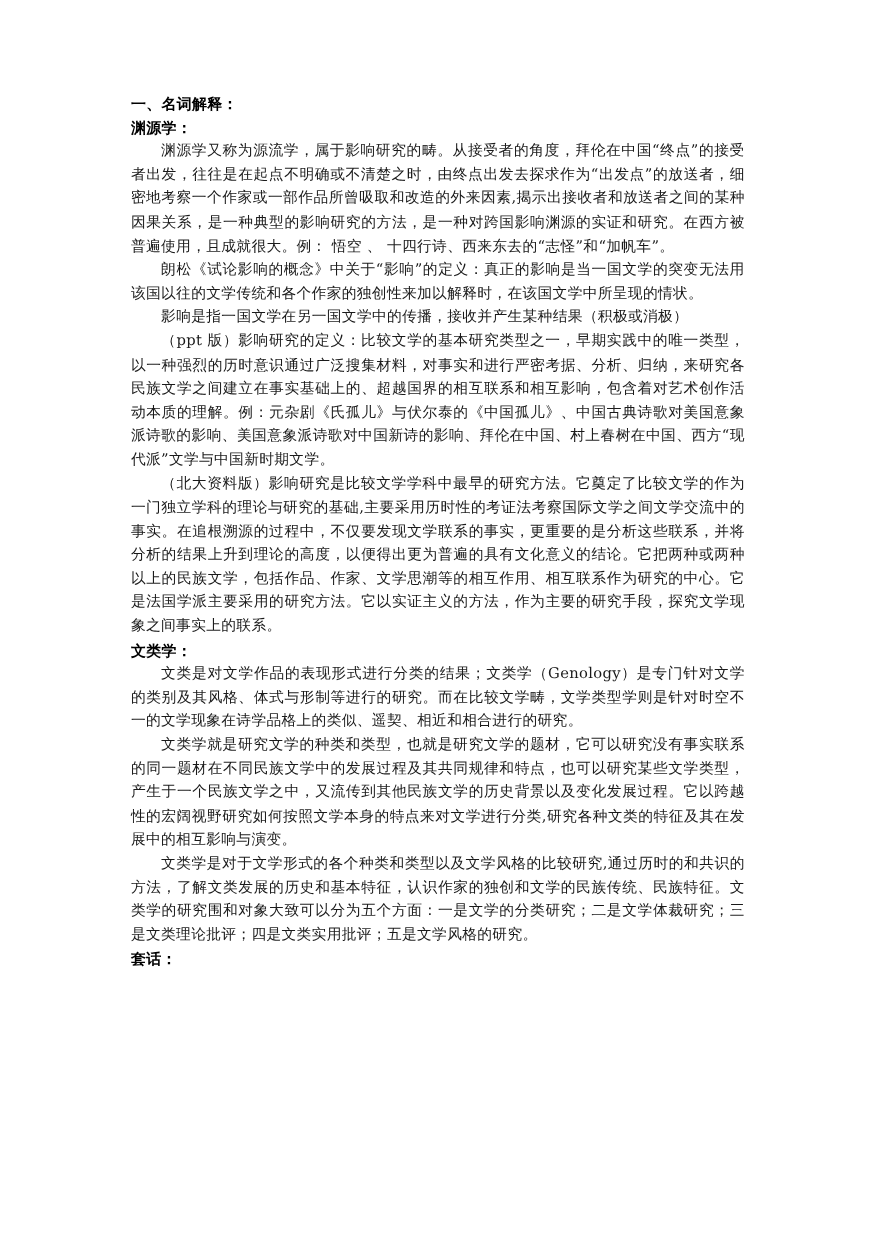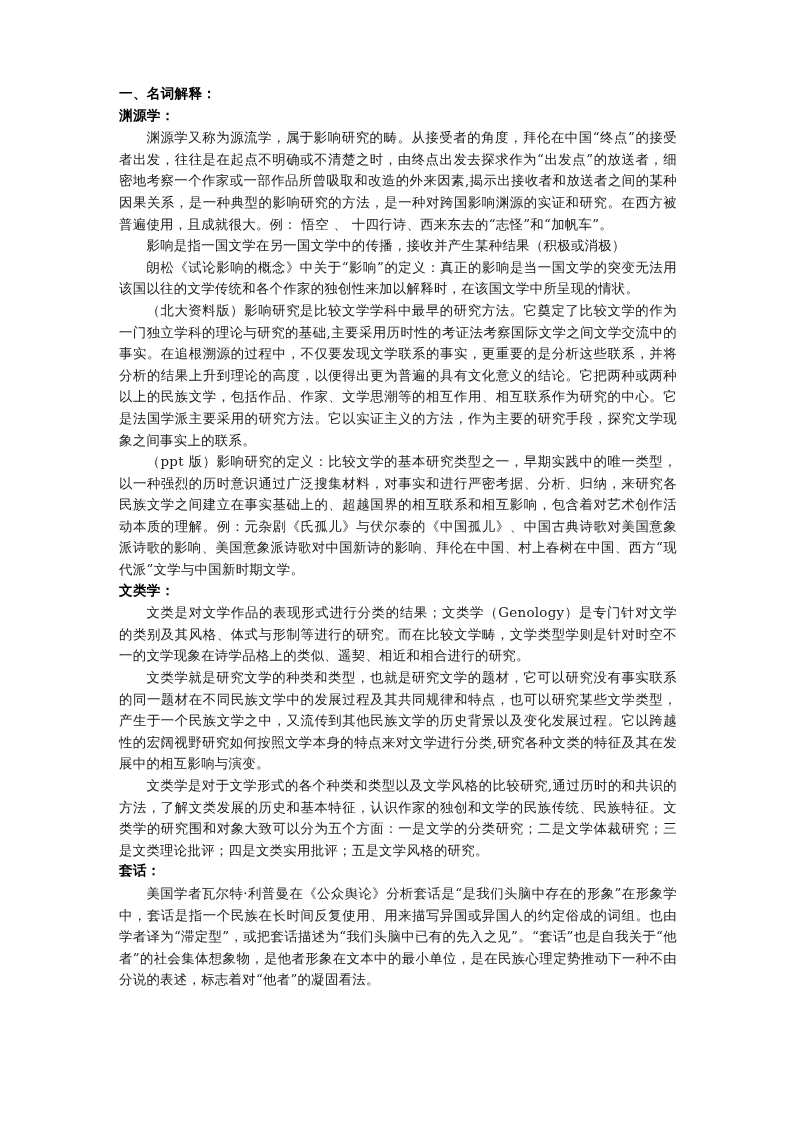--- a/index.html
+++ b/index.html
@@ -3,37 +3,36 @@
 <meta charset="utf-8">
 <style>
   html, body { margin: 0; padding: 0; background: #ffffff; }
   body { width: 793px; height: 1122px; position: relative; overflow: hidden; }
   .page {
     position: absolute; left: 119px; top: 84px; width: 558px;
     font-family: "DejaVu Serif", "Liberation Serif", serif;
     font-size: 13.4px; line-height: 21.6px; color: #1a1a1a;
     text-align: justify; letter-spacing: 0.3px;
   }
-  .h { font-family: Liberation Mono, monospace; font-weight: bold; font-size: 13.6px; margin: 0; color: #000; }
+  .h { font-family: Liberation Sans, sans-serif; font-weight: bold; font-size: 13.6px; margin: 0; color: #000; }
   .p { margin: 0; text-indent: 2.05em; }
 </style>
 </head>
 <body>
 
 <div class="page">
   <p class="h">一、名词解释：</p>
 
   <p class="h">渊源学：</p>
   <p class="p">渊源学又称为源流学，属于影响研究的畴。从接受者的角度，拜伦在中国“终点”的接受者出发，往往是在起点不明确或不清楚之时，由终点出发去探求作为“出发点”的放送者，细密地考察一个作家或一部作品所曾吸取和改造的外来因素,揭示出接收者和放送者之间的某种因果关系，是一种典型的影响研究的方法，是一种对跨国影响渊源的实证和研究。在西方被普遍使用，且成就很大。例： 悟空 、 十四行诗、西来东去的“志怪”和“加帆车”。</p>
 
+  <p class="p">朗松《试论影响的概念》中关于“影响”的定义：真正的影响是当一国文学的突变无法用该国以往的文学传统和各个作家的独创性来加以解释时，在该国文学中所呈现的情状。</p>
   <p class="p">影响是指一国文学在另一国文学中的传播，接收并产生某种结果（积极或消极）</p>
-  <p class="p">朗松《试论影响的概念》中关于“影响”的定义：真正的影响是当一国文学的突变无法用该国以往的文学传统和各个作家的独创性来加以解释时，在该国文学中所呈现的情状。</p>
+  <p class="p">（ppt 版）影响研究的定义：比较文学的基本研究类型之一，早期实践中的唯一类型，以一种强烈的历时意识通过广泛搜集材料，对事实和进行严密考据、分析、归纳，来研究各民族文学之间建立在事实基础上的、超越国界的相互联系和相互影响，包含着对艺术创作活动本质的理解。例：元杂剧《氏孤儿》与伏尔泰的《中国孤儿》、中国古典诗歌对美国意象派诗歌的影响、美国意象派诗歌对中国新诗的影响、拜伦在中国、村上春树在中国、西方“现代派”文学与中国新时期文学。</p>
   <p class="p">（北大资料版）影响研究是比较文学学科中最早的研究方法。它奠定了比较文学的作为一门独立学科的理论与研究的基础,主要采用历时性的考证法考察国际文学之间文学交流中的事实。在追根溯源的过程中，不仅要发现文学联系的事实，更重要的是分析这些联系，并将分析的结果上升到理论的高度，以便得出更为普遍的具有文化意义的结论。它把两种或两种以上的民族文学，包括作品、作家、文学思潮等的相互作用、相互联系作为研究的中心。它是法国学派主要采用的研究方法。它以实证主义的方法，作为主要的研究手段，探究文学现象之间事实上的联系。</p>
-  <p class="p">（ppt 版）影响研究的定义：比较文学的基本研究类型之一，早期实践中的唯一类型，以一种强烈的历时意识通过广泛搜集材料，对事实和进行严密考据、分析、归纳，来研究各民族文学之间建立在事实基础上的、超越国界的相互联系和相互影响，包含着对艺术创作活动本质的理解。例：元杂剧《氏孤儿》与伏尔泰的《中国孤儿》、中国古典诗歌对美国意象派诗歌的影响、美国意象派诗歌对中国新诗的影响、拜伦在中国、村上春树在中国、西方“现代派”文学与中国新时期文学。</p>
 
   <p class="h">文类学：</p>
   <p class="p">文类是对文学作品的表现形式进行分类的结果；文类学（Genology）是专门针对文学的类别及其风格、体式与形制等进行的研究。而在比较文学畴，文学类型学则是针对时空不一的文学现象在诗学品格上的类似、遥契、相近和相合进行的研究。</p>
   <p class="p">文类学就是研究文学的种类和类型，也就是研究文学的题材，它可以研究没有事实联系的同一题材在不同民族文学中的发展过程及其共同规律和特点，也可以研究某些文学类型，产生于一个民族文学之中，又流传到其他民族文学的历史背景以及变化发展过程。它以跨越性的宏阔视野研究如何按照文学本身的特点来对文学进行分类,研究各种文类的特征及其在发展中的相互影响与演变。</p>
   <p class="p">文类学是对于文学形式的各个种类和类型以及文学风格的比较研究,通过历时的和共识的方法，了解文类发展的历史和基本特征，认识作家的独创和文学的民族传统、民族特征。文类学的研究围和对象大致可以分为五个方面：一是文学的分类研究；二是文学体裁研究；三是文类理论批评；四是文类实用批评；五是文学风格的研究。</p>
 
   <p class="h">套话：</p>
-  <p class="p">美国学者瓦尔特·利普曼在《公众舆论》分析套话是“是我们头脑中存在的形象”在形象学中，套话是指一个民族在长时间反复使用、用来描写异国或异国人的约定俗成的词组。也由学者译为“滞定型”，或把套话描述为“我们头脑中已有的先入之见”。“套话”也是自我关于“他者”的社会集体想象物，是他者形象在文本中的最小单位，是在民族心理定势推动下一种不由分说的表述，标志着对“他者”的凝固看法。</p>
 </div>
 
 </body></html>

